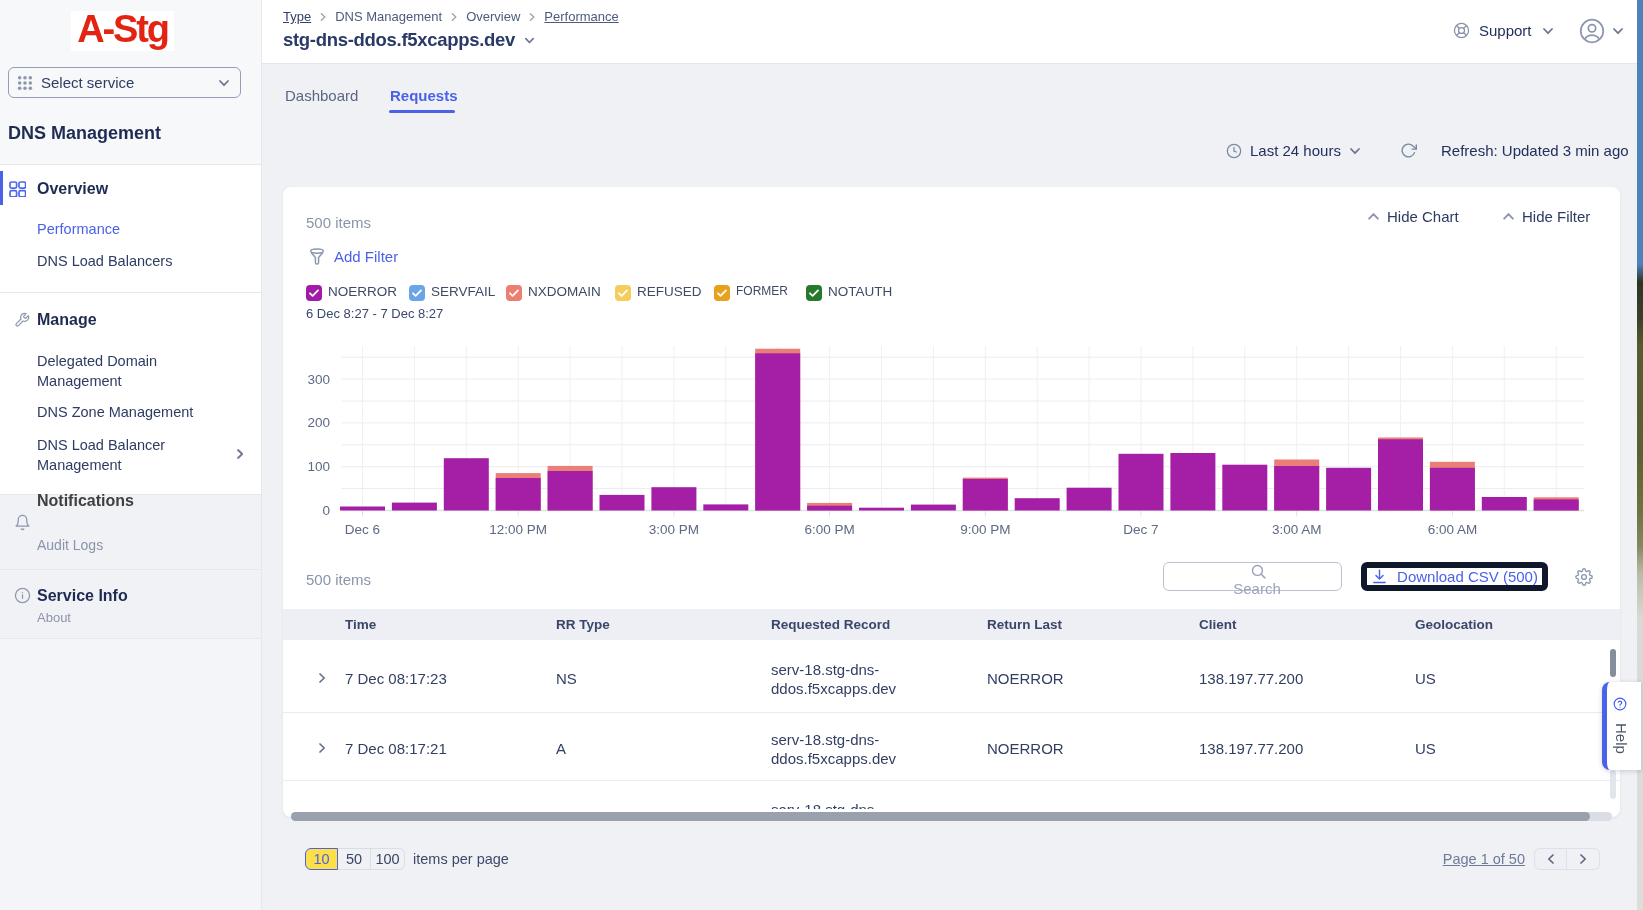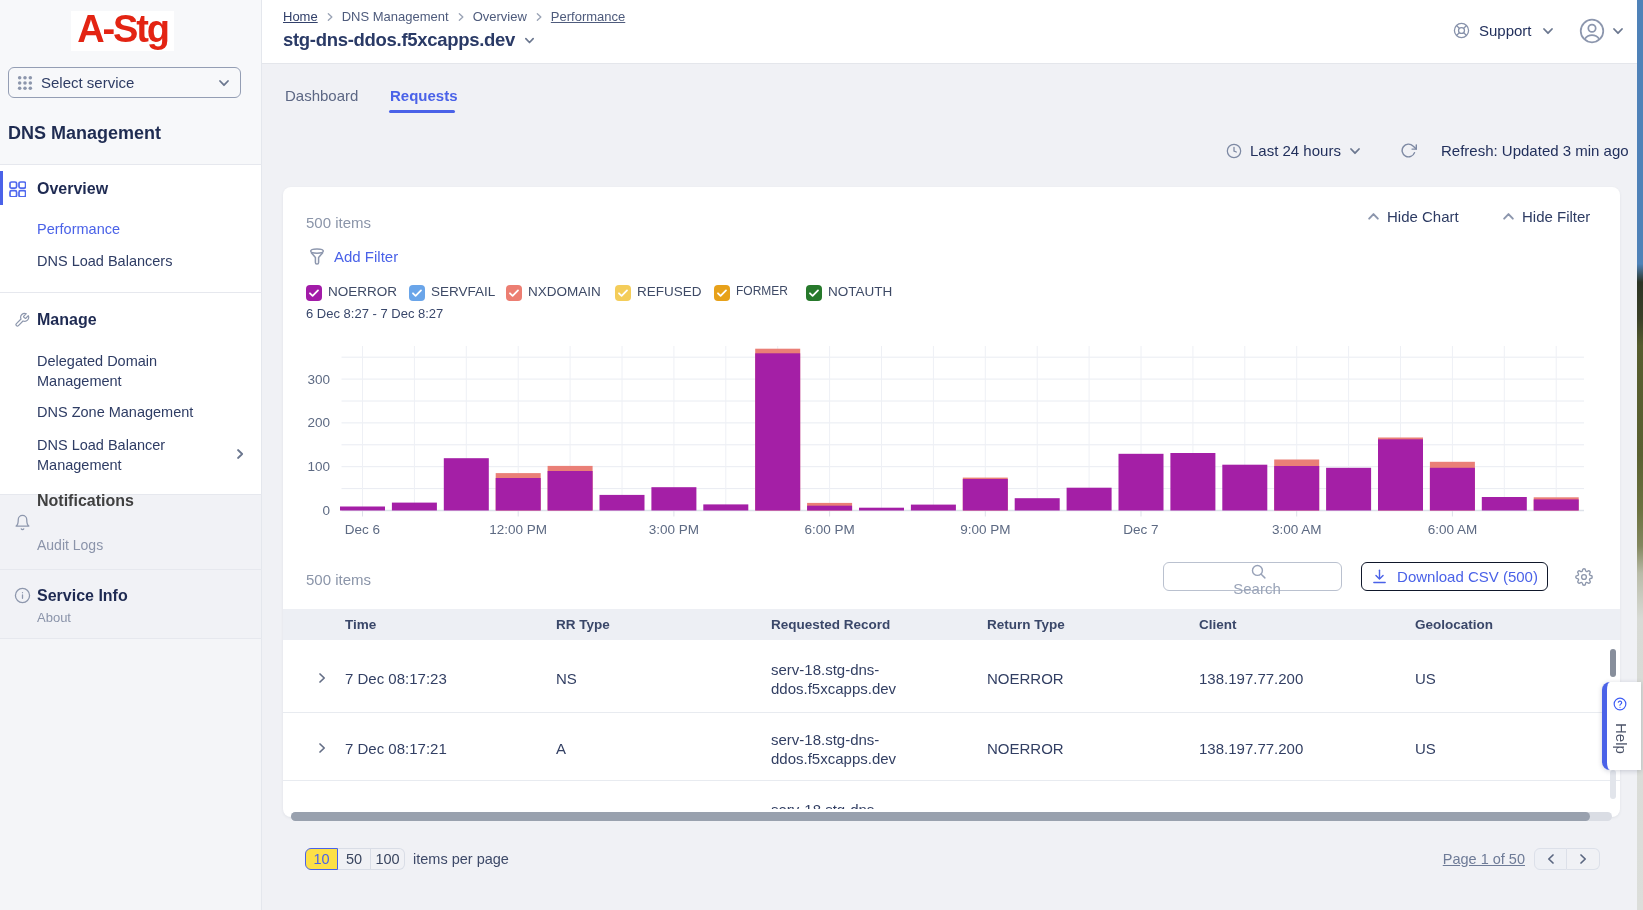--- a/index.html
+++ b/index.html
@@ -86,21 +86,21 @@
       </svg>
     </div>
   <div class="abs" style="left:37px;top:587px;font-size:16px;font-weight:700;color:#1e2a52;">Service Info</div>
   <div class="abs" style="left:37px;top:610px;font-size:13px;color:#8b94aa;">About</div>
   <div class="abs" style="left:0;top:638px;width:262px;border-top:1px solid #e6e8ee;"></div>
   <div class="abs" style="left:0;top:639px;width:261px;height:271px;background:#f4f5f8;"></div>
 </div>
 
 <div class="abs" style="left:262px;top:0;width:1381px;height:64px;background:#fff;border-bottom:1px solid #e4e6eb;">
   <div class="abs" style="left:21px;top:9px;font-size:13px;color:#4e5b7c;display:flex;align-items:center;gap:7px;">
-    <span style="color:#32406a;text-decoration:underline;">Home</span>
+    <span style="color:#32406a;text-decoration:underline;">Type</span>
       <svg width="10" height="10" viewBox="0 0 12 12" fill="none" stroke="#9aa3b5" stroke-width="1.6" stroke-linecap="round" stroke-linejoin="round">
         <path d="M4 2 L8.2 6 L4 10"></path>
       </svg>
       <span>DNS Management</span>
       <svg width="10" height="10" viewBox="0 0 12 12" fill="none" stroke="#9aa3b5" stroke-width="1.6" stroke-linecap="round" stroke-linejoin="round">
         <path d="M4 2 L8.2 6 L4 10"></path>
       </svg>
       <span>Overview</span>
       <svg width="10" height="10" viewBox="0 0 12 12" fill="none" stroke="#9aa3b5" stroke-width="1.6" stroke-linecap="round" stroke-linejoin="round">
         <path d="M4 2 L8.2 6 L4 10"></path>
@@ -301,41 +301,41 @@
   <div class="abs" style="left:23px;top:384px;font-size:15px;color:#8b95a9;">500 items</div>
   <div class="abs" style="left:880px;top:375px;width:179px;height:29px;border:1px solid #bac1cf;border-radius:6px;display:flex;align-items:center;flex-direction:column;">
     <span style="margin-left:11px;display:flex;">
         <svg width="17" height="17" viewBox="0 0 24 24" fill="none" stroke="#98a2b8" stroke-width="2" stroke-linecap="round">
           <circle cx="10.5" cy="10.5" r="7"></circle>
           <line x1="15.8" y1="15.8" x2="21" y2="21"></line>
         </svg>
       </span>
       <span style="margin-left:9px;font-size:15px;color:#9aa4b8;">Search</span>
   </div>
-  <div class="abs" style="left:1078px;top:375px;width:187px;height:29px;border:1px solid #0f172a;border-radius:6px;display:flex;align-items:center;justify-content:center;">
+  <div class="abs" style="left:1078px;top:375px;width:187px;height:29px;border:6px solid #0f172a;border-radius:6px;display:flex;align-items:center;justify-content:center;">
     <svg width="17" height="17" viewBox="0 0 24 24" fill="none" stroke="#4a62e8" stroke-width="2" stroke-linecap="round" stroke-linejoin="round">
         <path d="M12 3 v11"></path>
         <path d="M7 10.5 L12 15.5 L17 10.5"></path>
         <path d="M4 20.5 h16"></path>
       </svg>
       <span style="margin-left:9px;font-size:15px;color:#4a62e8;">Download CSV (500)</span>
   </div>
   <div class="abs" style="left:1292px;top:381px;display:flex;">
       <svg width="18" height="18" viewBox="0 0 24 24" fill="none" stroke="#8d97ac" stroke-width="1.8" stroke-linejoin="round">
         <circle cx="12" cy="12" r="3.2"></circle>
         <path d="M19.4 15a1.65 1.65 0 0 0 .33 1.82l.06.06a2 2 0 1 1-2.83 2.83l-.06-.06a1.65 1.65 0 0 0-1.82-.33 1.65 1.65 0 0 0-1 1.51V21a2 2 0 1 1-4 0v-.09A1.65 1.65 0 0 0 9 19.4a1.65 1.65 0 0 0-1.82.33l-.06.06a2 2 0 1 1-2.83-2.83l.06-.06a1.65 1.65 0 0 0 .33-1.82 1.65 1.65 0 0 0-1.51-1H3a2 2 0 1 1 0-4h.09A1.65 1.65 0 0 0 4.6 9a1.65 1.65 0 0 0-.33-1.82l-.06-.06a2 2 0 1 1 2.83-2.83l.06.06a1.65 1.65 0 0 0 1.82.33H9a1.65 1.65 0 0 0 1-1.51V3a2 2 0 1 1 4 0v.09a1.65 1.65 0 0 0 1 1.51 1.65 1.65 0 0 0 1.82-.33l.06-.06a2 2 0 1 1 2.83 2.83l-.06.06a1.65 1.65 0 0 0-.33 1.82V9a1.65 1.65 0 0 0 1.51 1H21a2 2 0 1 1 0 4h-.09a1.65 1.65 0 0 0-1.51 1z"></path>
       </svg>
     </div>
 
   <div class="abs" style="left:0;top:422px;width:1337px;height:200px;overflow:hidden;">
     <div class="abs" style="left:0;top:0;width:1337px;height:31px;background:#edeff4;"></div>
     <div style="position:absolute;top:0;height:31px;left:62px;display:flex;align-items:center;font-size:13.5px;font-weight:700;color:#3a4769;">Time</div>
     <div style="position:absolute;top:0;height:31px;left:273px;display:flex;align-items:center;font-size:13.5px;font-weight:700;color:#3a4769;">RR Type</div>
     <div style="position:absolute;top:0;height:31px;left:488px;display:flex;align-items:center;font-size:13.5px;font-weight:700;color:#3a4769;">Requested Record</div>
-    <div style="position:absolute;top:0;height:31px;left:704px;display:flex;align-items:center;font-size:13.5px;font-weight:700;color:#3a4769;">Return Type</div>
+    <div style="position:absolute;top:0;height:31px;left:704px;display:flex;align-items:center;font-size:13.5px;font-weight:700;color:#3a4769;">Return Last</div>
     <div style="position:absolute;top:0;height:31px;left:916px;display:flex;align-items:center;font-size:13.5px;font-weight:700;color:#3a4769;">Client</div>
     <div style="position:absolute;top:0;height:31px;left:1132px;display:flex;align-items:center;font-size:13.5px;font-weight:700;color:#3a4769;">Geolocation</div>
     <div class="abs" style="left:0;top:103px;width:1337px;border-top:1px solid #e8ebf0;"></div>
     <div class="abs" style="left:33px;top:62.5px;display:flex;">
         <svg width="12" height="12" viewBox="0 0 12 12" fill="none" stroke="#646e86" stroke-width="1.7" stroke-linecap="round" stroke-linejoin="round">
           <path d="M4 2 L8.2 6 L4 10"></path>
         </svg>
       </div>
     <div class="abs" style="left:62px;top:60.5px;font-size:15px;color:#323f63;">7 Dec 08:17:23</div>
     <div class="abs" style="left:273px;top:60.5px;font-size:15px;color:#323f63;">NS</div>

